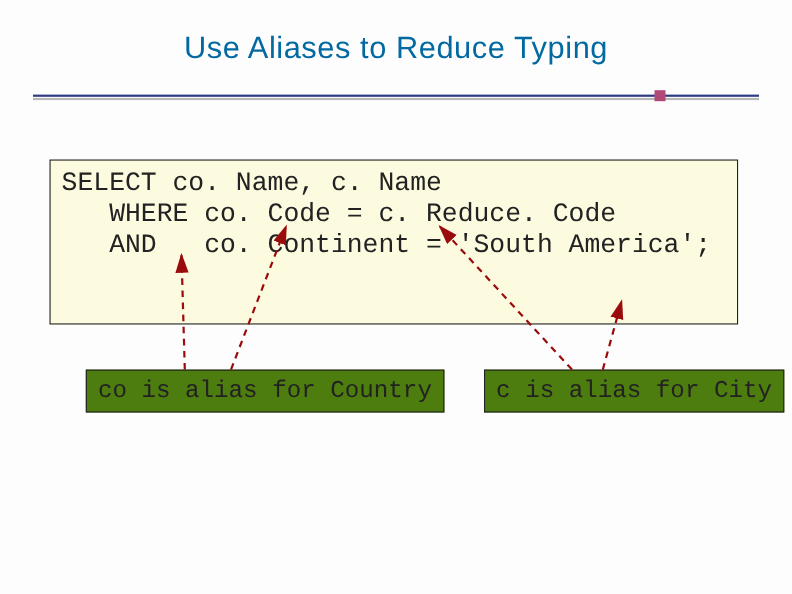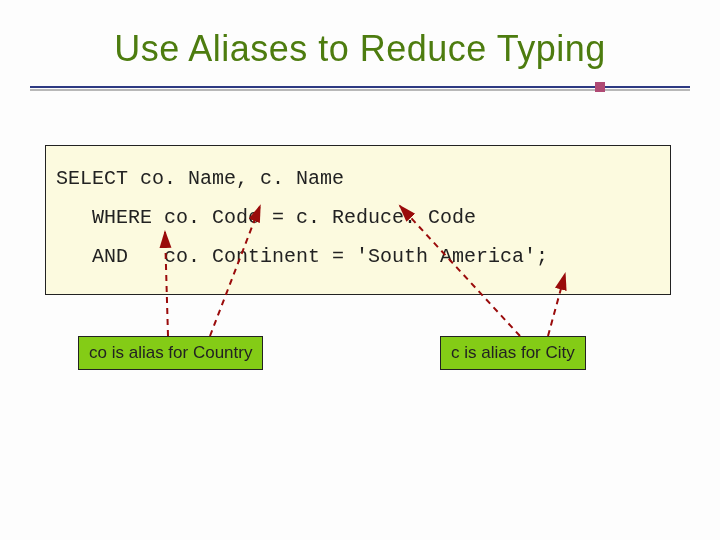--- a/index.html
+++ b/index.html
@@ -19,22 +19,22 @@
   }
   .title-wrap {
     position: absolute;
     top: 28px;
     left: 0;
     width: 720px;
     text-align: center;
   }
   .title {
     display: inline-block;
-    font-size: 36px;
-    color: #4d7c0f;
+    font-size: 28px;
+    color: #0369a1;
     letter-spacing: 0.5px;
   }
   .title-rule {
     position: absolute;
     top: 86px;
     left: 30px;
     width: 660px;
     height: 0;
     border-top: 2px solid #2e3a82;
     box-shadow: 0 3px 0 0 #b8b8b8;
@@ -54,32 +54,31 @@
     top: 145px;
     width: 626px;
     height: 150px;
     background: #fcfadf;
     border: 1.5px solid #222;
     box-sizing: border-box;
     padding: 8px 10px 6px 10px;
   }
   .code {
     font-family: "Courier New", Courier, monospace;
-    font-size: 20px;
+    font-size: 24px;
     line-height: 28px;
     white-space: pre;
     color: #222;
-    margin-top: 11px;
   }
   .callout {
     position: absolute;
     border: 1.5px solid #222;
-    background: #84cc16;
-    font-family: Liberation Sans, sans-serif;
-    font-size: 17px;
+    background: #4d7c0f;
+    font-family: Liberation Mono, monospace;
+    font-size: 22px;
     color: #222;
     padding: 6px 10px;
     white-space: nowrap;
   }
   .callout-left {
     left: 78px;
     top: 336px;
   }
   .callout-right {
     left: 440px;

